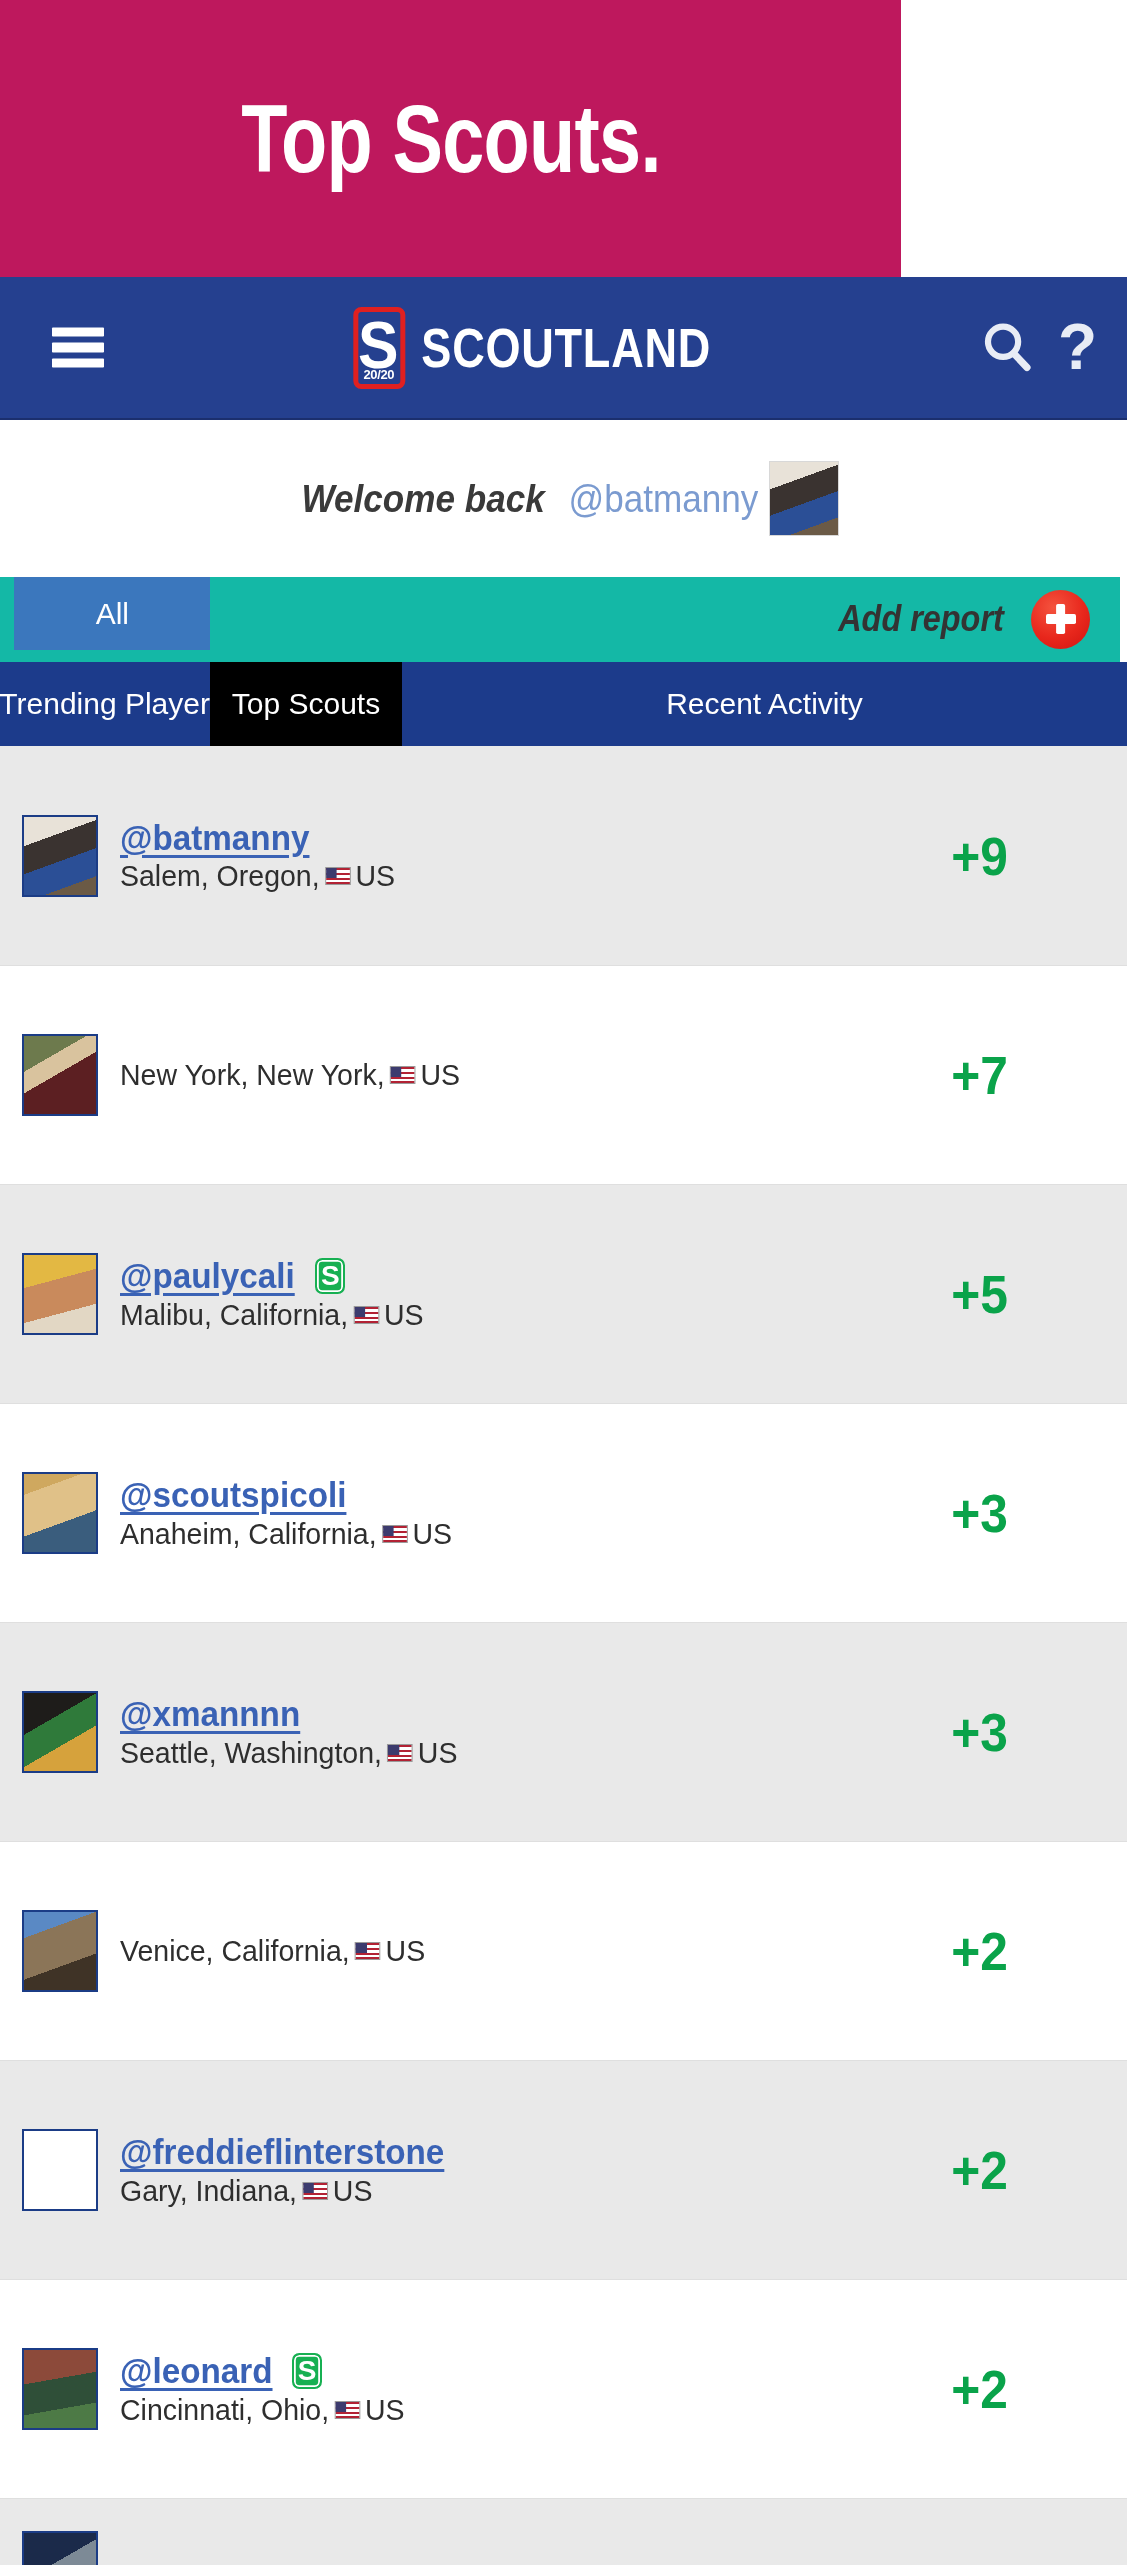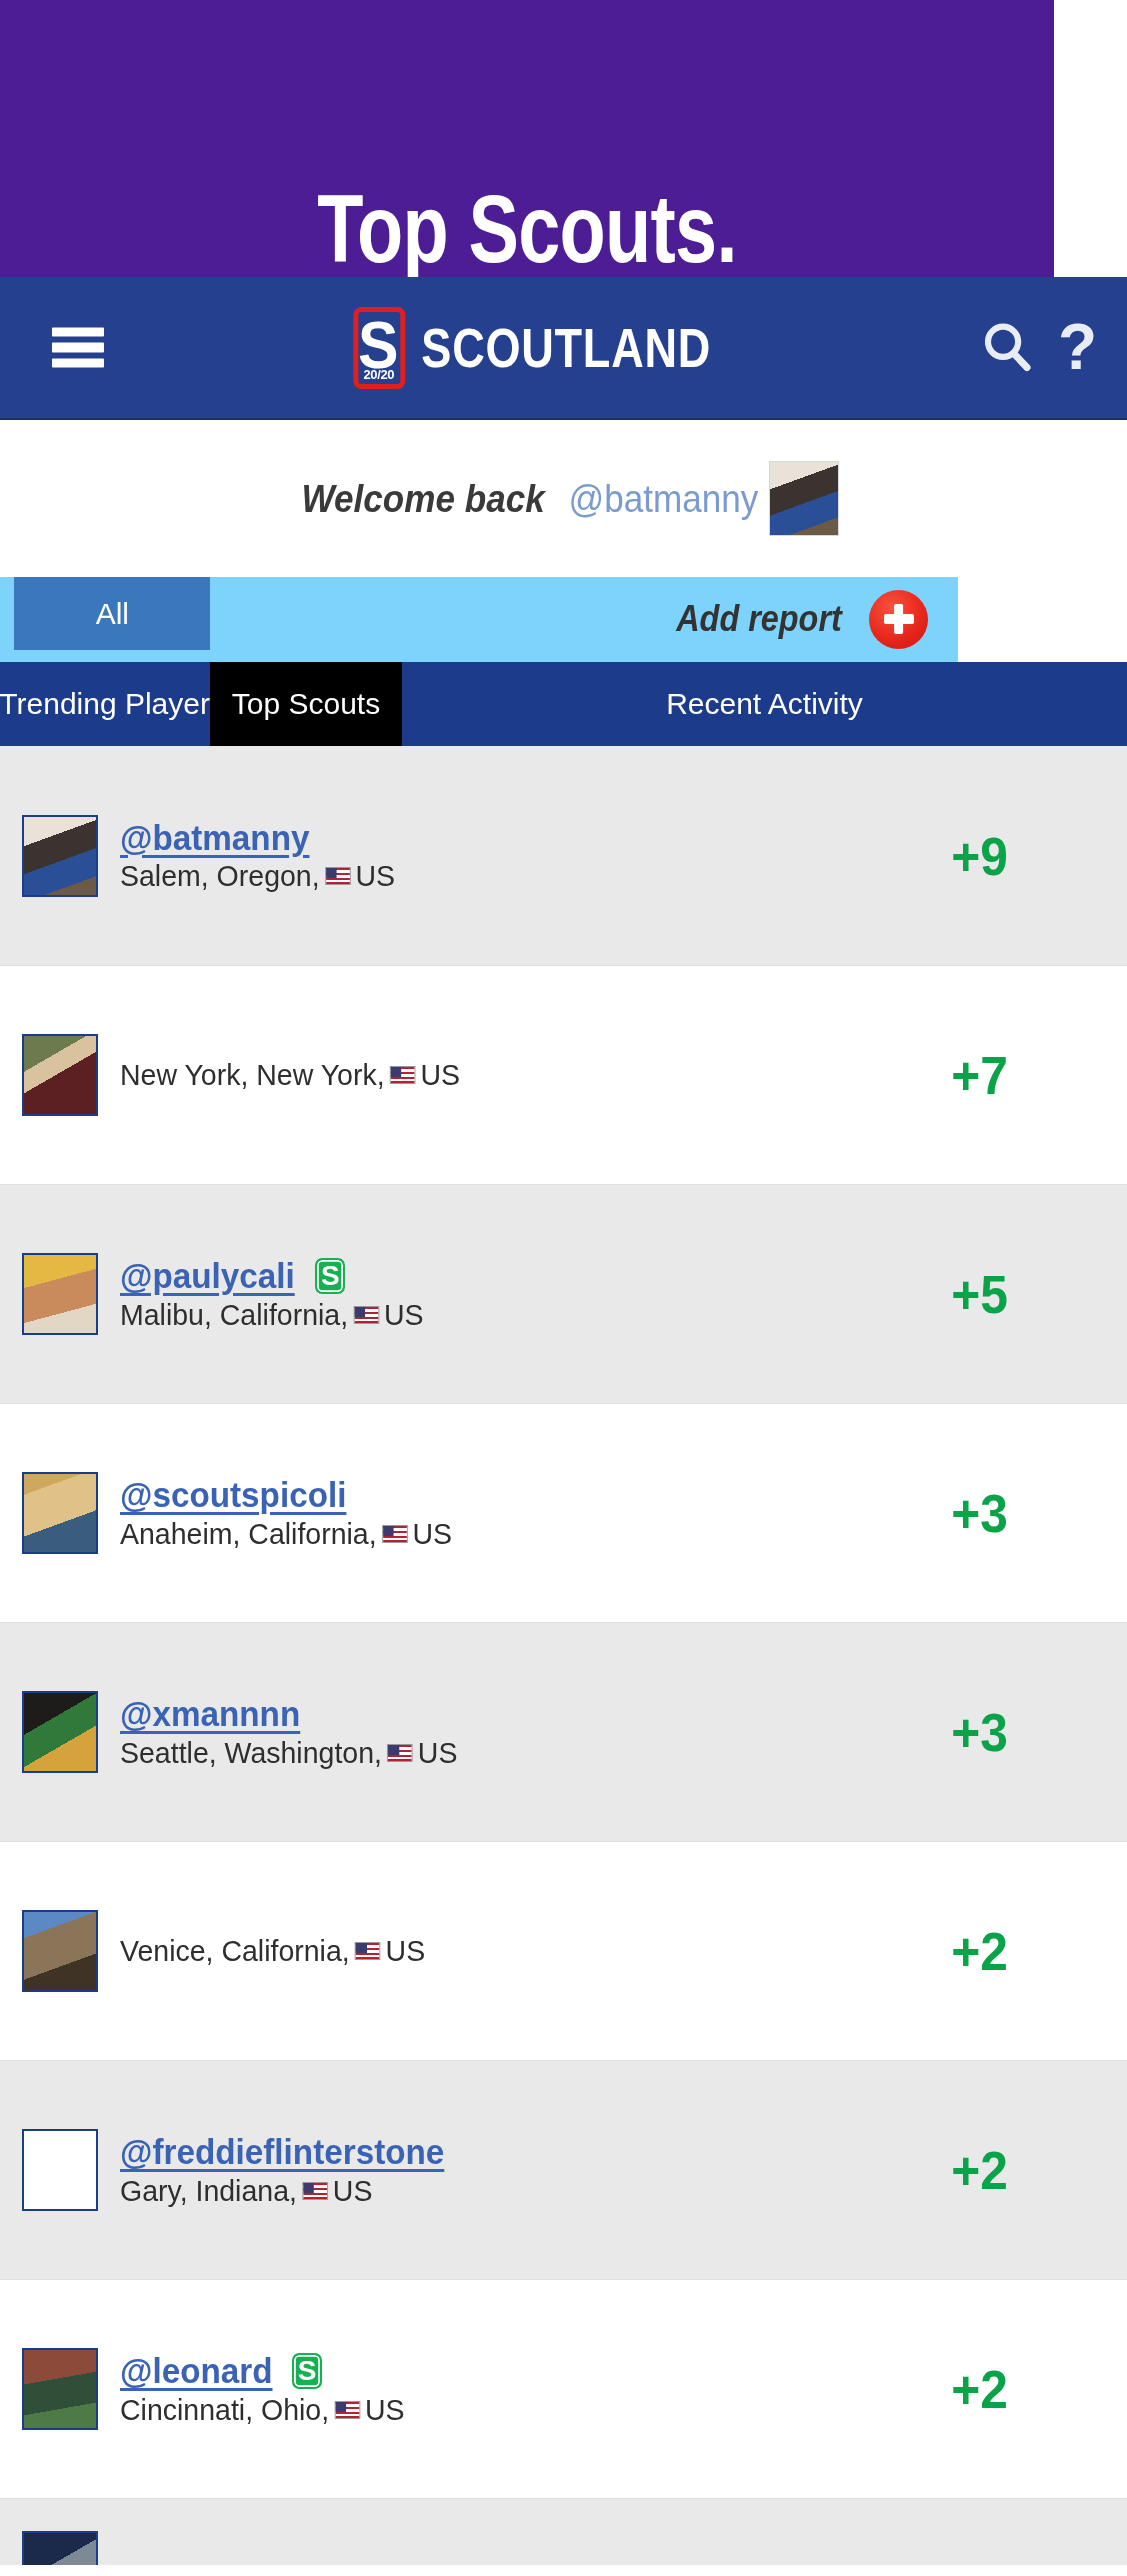--- a/index.html
+++ b/index.html
@@ -7,25 +7,25 @@
   html, body {
     width: 1127px;
     height: 2576px;
     background: #ffffff;
     font-family: "Liberation Sans", sans-serif;
     overflow: hidden;
   }
 
   
   .hero {
-    width: 1054px;
+    width: 901px;
     height: 277px;
-    background: #4c1d95;
-    display: flex;
-    align-items: flex-end;
+    background: #be185d;
+    display: flex;
+    align-items: center;
     justify-content: center;
   }
   .hero-title {
     color: #ffffff;
     font-family: "Liberation Sans Narrow", "Liberation Sans", sans-serif;
     font-size: 97px;
     font-weight: bold;
     letter-spacing: -0.9px;
     transform: scaleX(0.78);
     transform-origin: center;
@@ -168,23 +168,23 @@
     height: 75px;
     border: 1.8px solid #d8d8d8;
     overflow: hidden;
     background: #c7cbd0;
     flex: none;
   }
 
   
   .filter-row {
     position: relative;
-    width: 958px;
+    width: 1120px;
     height: 85px;
-    background: #7dd3fc;
+    background: #14b8a6;
   }
   .filter-all {
     position: absolute;
     left: 14.3px;
     top: 0;
     width: 196px;
     height: 73px;
     background: #3b77bd;
     color: #ffffff;
     display: flex;

